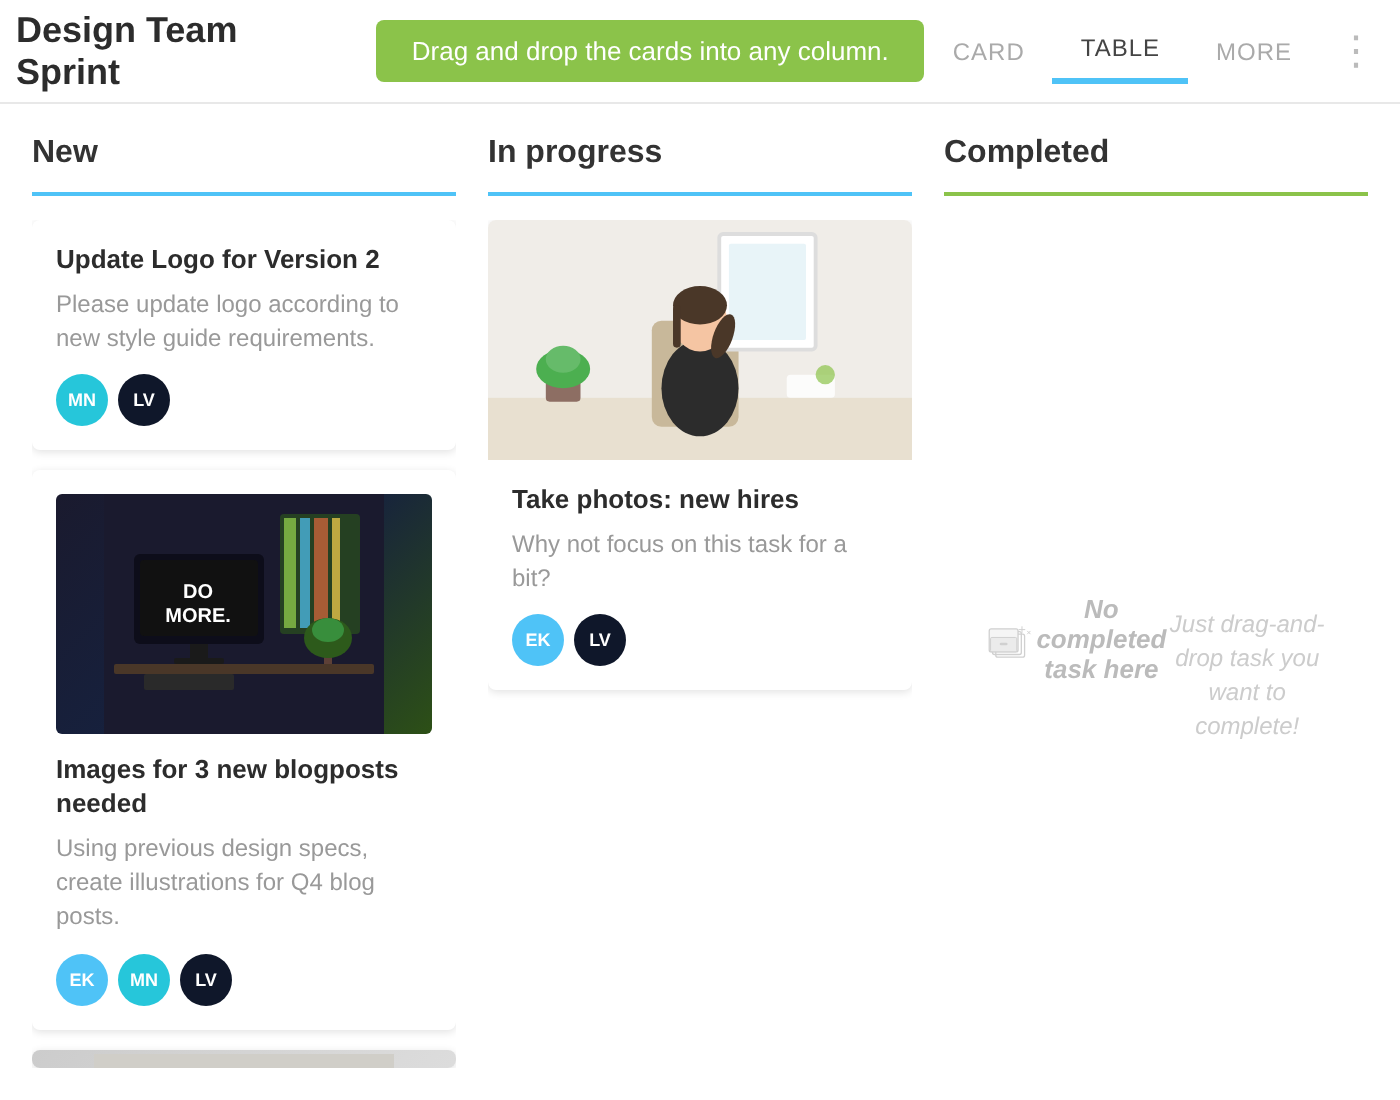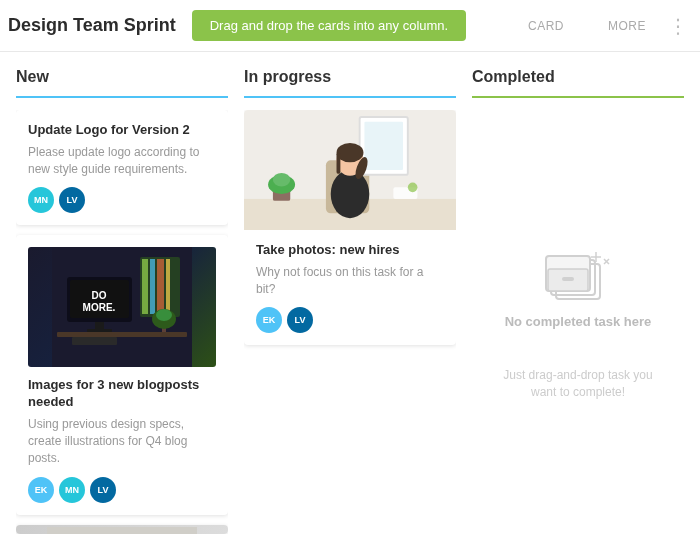--- a/index.html
+++ b/index.html
@@ -36,21 +36,20 @@
       margin-left: auto;
     }
     .nav-tab {
       font-size: 12px;
       font-weight: 500;
       color: #aaa;
       padding: 8px 14px;
       cursor: pointer;
       letter-spacing: 0.5px;
       text-transform: uppercase;
-      margin-left: 16px;
     }
     .nav-tab.active {
       color: #444;
       border-bottom: 3px solid #4fc3f7;
     }
     .header-dots {
       font-size: 20px;
       color: #bbb;
       cursor: pointer;
       padding: 0 4px;
@@ -132,44 +131,44 @@
       border-radius: 50%;
       background: #4fc3f7;
       color: #fff;
       font-size: 9px;
       font-weight: 700;
       display: flex;
       align-items: center;
       justify-content: center;
       letter-spacing: 0;
     }
-    .avatar-lv { background: #0369a1; }
+    .avatar-lv { background: #0f172a; }
     .avatar-ek { background: #4fc3f7; }
     .avatar-mn { background: #26c6da; }
 
     
     .img-desk {
       background: linear-gradient(135deg, #1a1a2e 0%, #16213e 50%, #2d5016 100%);
       position: relative;
       width: 100%;
       height: 100%;
       display: flex;
       align-items: center;
       justify-content: center;
     }
 
     
     .empty-state {
       display: flex;
-      flex-direction: column;
-      align-items: center;
-      justify-content: center;
+      flex-direction: row;
+      align-items: center;
       padding: 40px 20px;
       text-align: center;
       flex: 1;
+      font-style: italic;
     }
     .empty-title {
       font-size: 13px;
       font-weight: 600;
       color: #bbb;
       margin-bottom: 6px;
     }
     .empty-desc {
       font-size: 12px;
       color: #ccc;
@@ -178,20 +177,21 @@
     }
   </style>
 </head>
 <body>
 
 <header class="header">
   <span class="header-title">Design Team Sprint</span>
   <div class="toast-banner">Drag and drop the cards into any column.</div>
   <nav class="nav-tabs">
     <div class="nav-tab">CARD</div>
+    <div class="nav-tab active">TABLE</div>
     <div class="nav-tab">MORE</div>
   </nav>
   <span class="header-dots">⋮</span>
 </header>
 
 <div class="columns">
 
   <div class="column column-new">
     <div class="column-header">New</div>
     <div class="column-cards">

